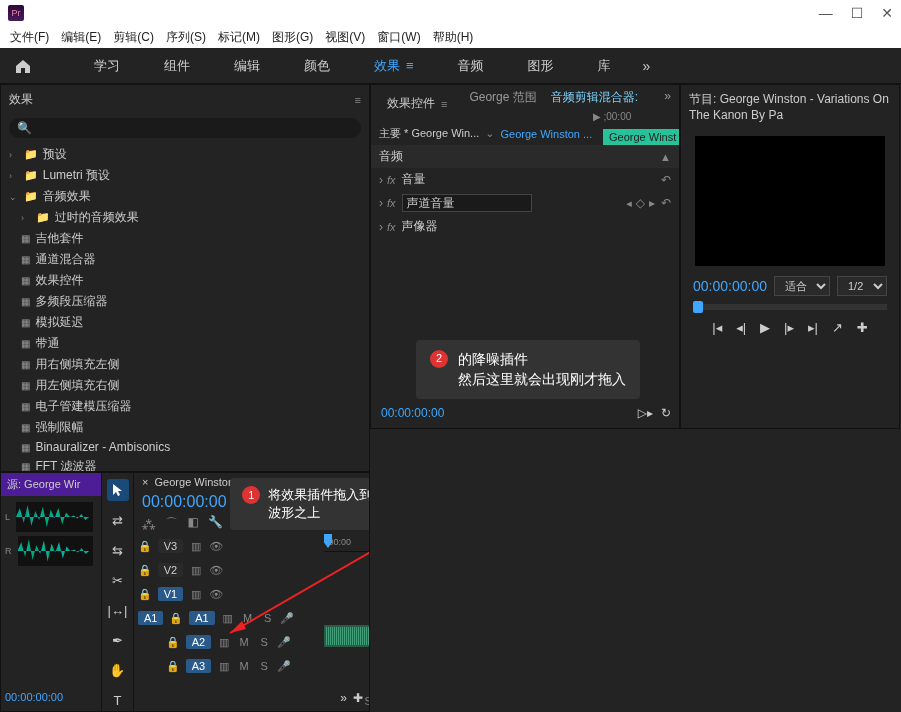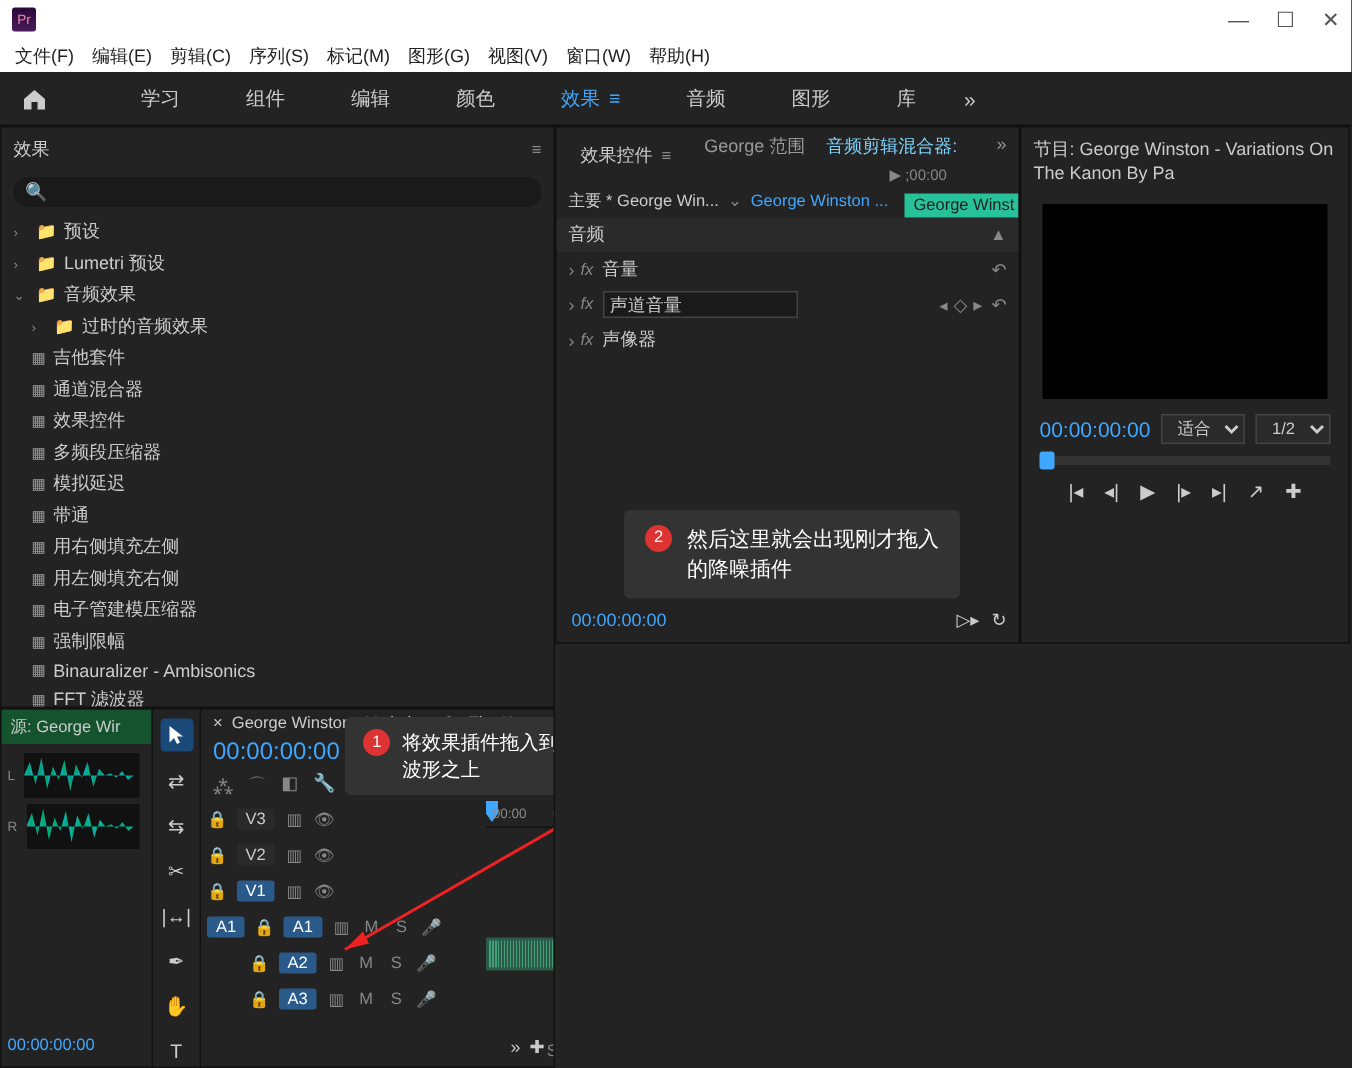--- a/index.html
+++ b/index.html
@@ -39,21 +39,21 @@
 .slider .thumb{position:absolute;left:0;top:-3px;width:10px;height:12px;background:#3fa7ff;border-radius:2px;}
 .effects-panel{grid-row:1/3;}
 .search{background:#1a1a1a;border-radius:10px;padding:3px 8px;margin:4px 8px;display:flex;align-items:center;gap:6px;color:#888;}
 .fx-tree{padding:2px 6px;font-size:12px;overflow-y:auto;height:560px;}
 .fx-item{display:flex;align-items:center;gap:5px;padding:2px 2px;color:#ccc;}
 .fx-item .chev{color:#888;font-size:9px;width:10px;}
 .fx-item .fold{color:#999;font-size:11px;}
 .fx-item .file{color:#999;font-size:10px;}
 .indent1{padding-left:14px;}
 .source-panel{grid-column:1;}
-.src-title{background:#14532d;padding:4px 6px;font-size:11px;white-space:nowrap;overflow:hidden;text-overflow:ellipsis;width:100px;}
+.src-title{background:#4c1d95;padding:4px 6px;font-size:11px;white-space:nowrap;overflow:hidden;text-overflow:ellipsis;width:100px;}
 .wave{background:#111;margin:2px 4px;height:30px;position:relative;overflow:hidden;}
 .wave::before{content:"";position:absolute;inset:0;background:repeating-linear-gradient(90deg,#1aa,#1aa 2px,#0a7 2px,#0a7 4px);clip-path:polygon(0 50%,5% 20%,10% 70%,15% 10%,20% 80%,25% 30%,30% 60%,35% 15%,40% 85%,45% 25%,50% 55%,55% 20%,60% 75%,65% 35%,70% 50%,75% 45%,80% 55%,85% 40%,90% 60%,95% 50%,100% 50%,100% 50%,0 50%);}
 .toolcol{width:32px;background:#232323;border-right:1px solid #111;display:flex;flex-direction:column;align-items:center;gap:8px;padding-top:6px;}
 .tool{width:22px;height:22px;display:flex;align-items:center;justify-content:center;color:#ccc;font-size:13px;}
 .tool.active{background:#1a4a7a;border-radius:3px;}
 .tl-body{flex:1;position:relative;}
 .tl-title{padding:3px 8px;font-size:11px;color:#ccc;white-space:nowrap;overflow:hidden;text-overflow:ellipsis;}
 .tl-tc{color:#3fa7ff;font-size:16px;padding:2px 8px;}
 .tl-icons{display:flex;gap:10px;padding:2px 8px;color:#888;font-size:12px;}
 .tracks{padding:0 4px;}
@@ -158,22 +158,22 @@
       <span class="reset" style="margin-left:6px">↶</span>
     </div>
     <div class="ec-row">
       <span class="arrow">›</span>
       <span class="fx">fx</span>
       <span>声像器</span>
     </div>
     <div class="annot2">
       <div class="badge">2</div>
       <div>
+          <div>的降噪插件</div>
           <div>然后这里就会出现刚才拖入</div>
-          <div>的降噪插件</div>
         </div>
     </div>
     <div class="tc">00:00:00:00</div>
     <div class="sm-tcicons">
       <span>▷▸</span>
       <span>↻</span>
     </div>
   </div>
 
   <div class="panel">

